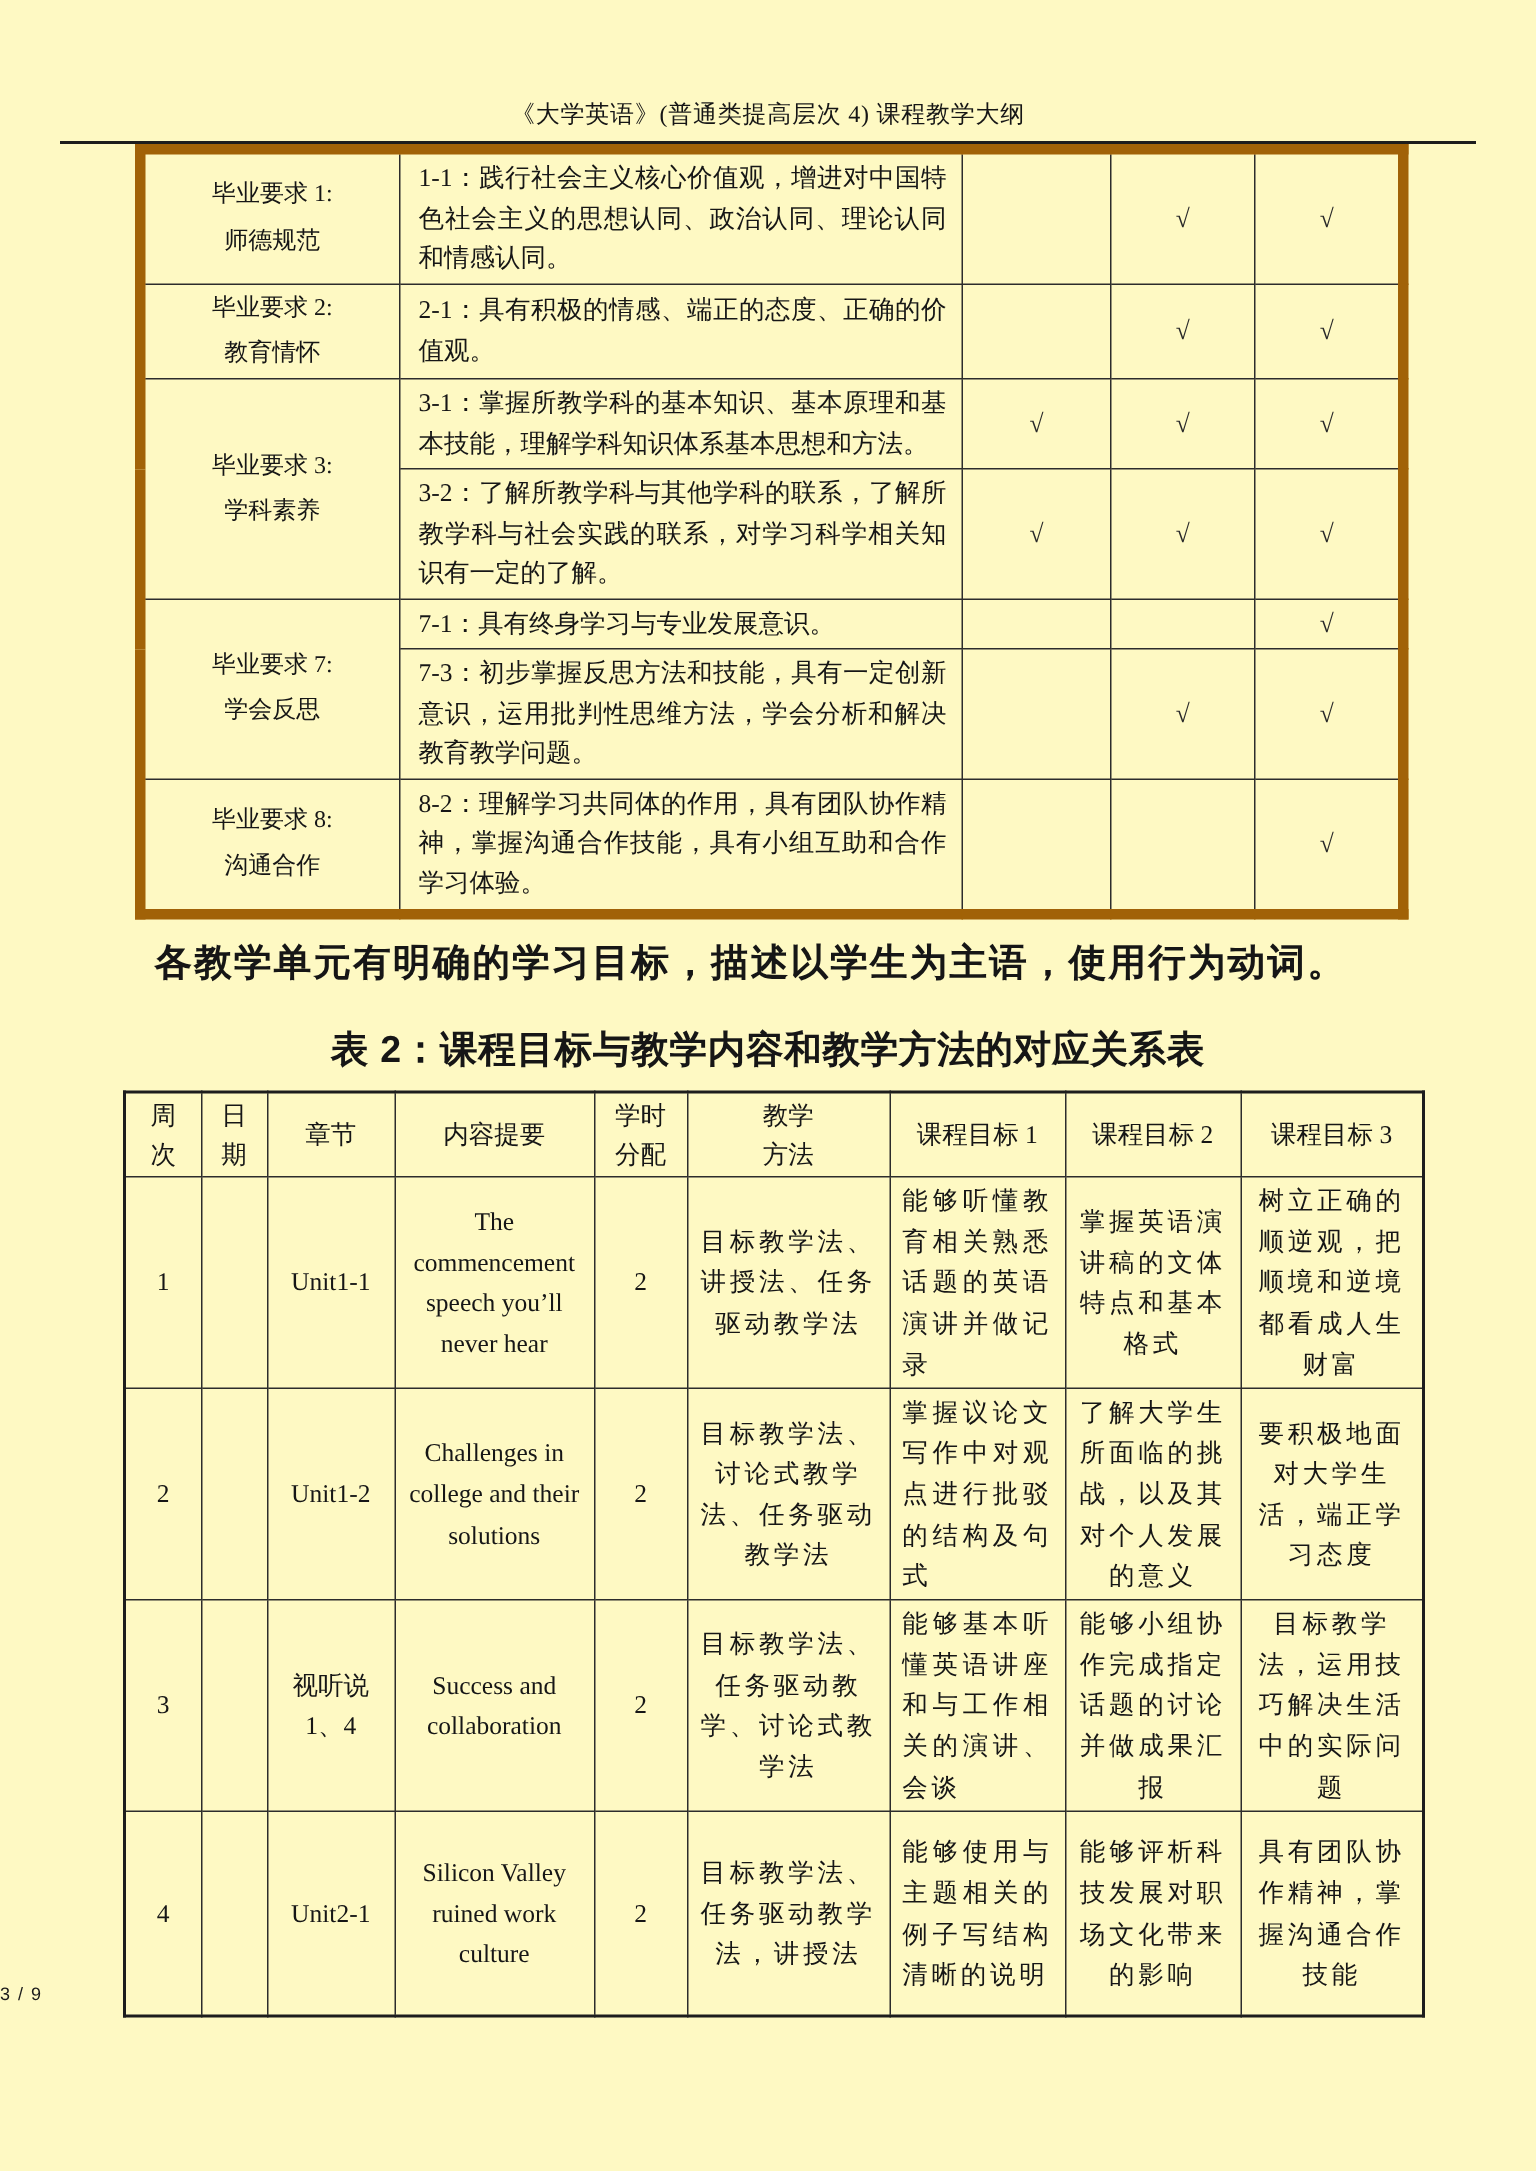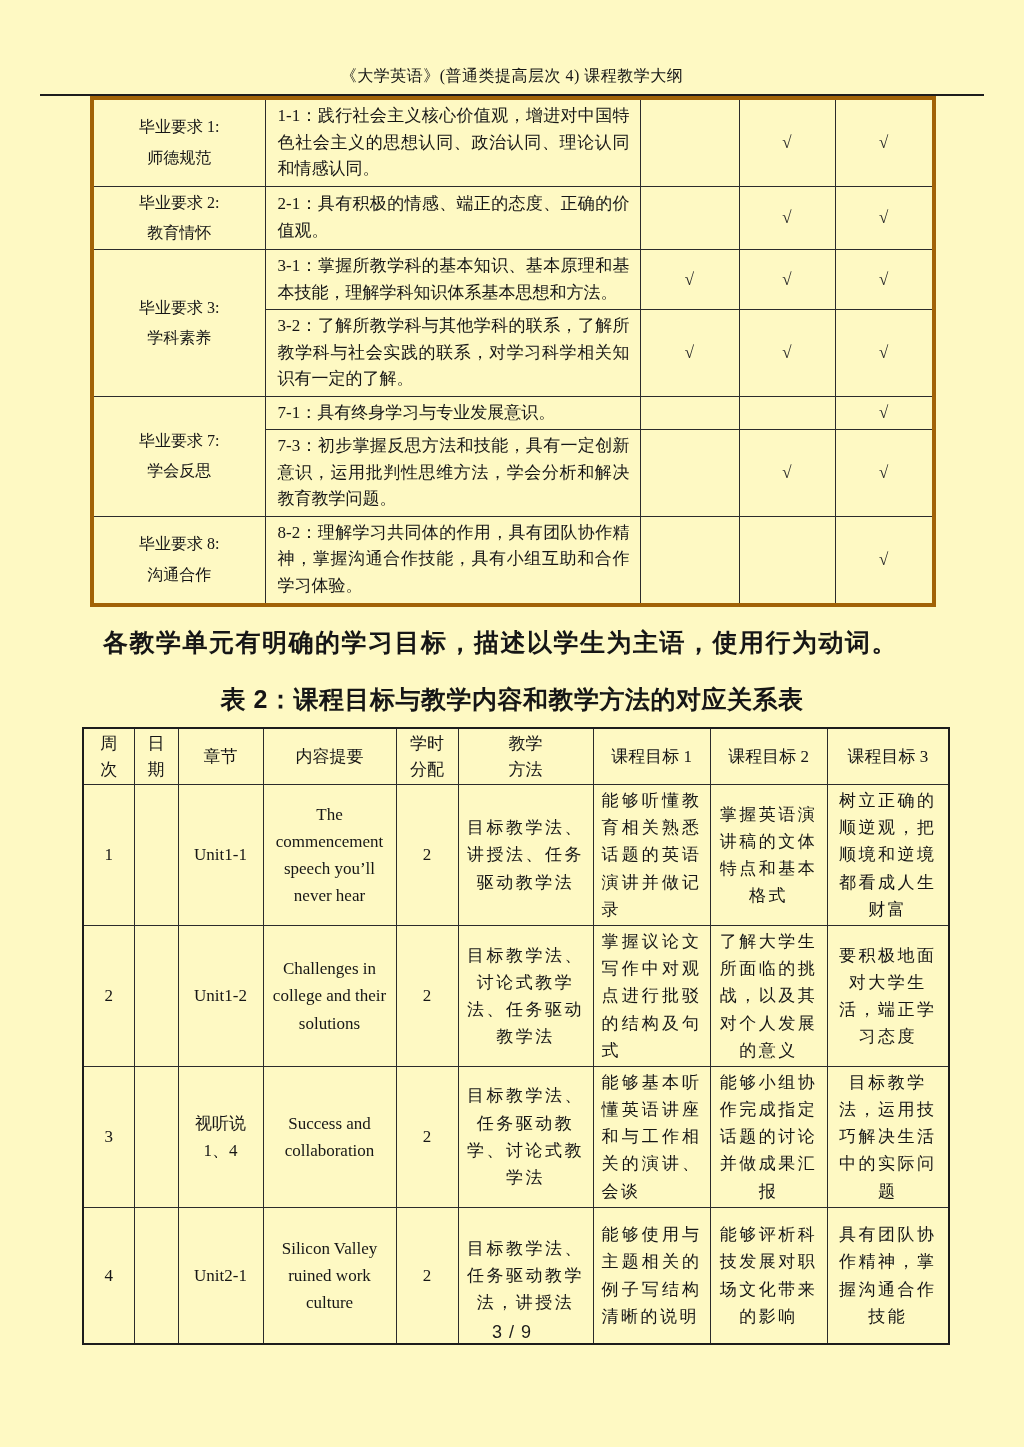--- a/index.html
+++ b/index.html
@@ -4,21 +4,21 @@
 <style>
   html,body{margin:0;padding:0;background:#ffffff;}
   .page{position:relative;width:1024px;height:1447px;background:#fef9c3;overflow:hidden;
         font-family:"Liberation Serif","DejaVu Serif",serif;color:#161616;}
 
   .doc-title{position:absolute;top:66px;left:0;width:100%;text-align:center;
              font-size:16px;letter-spacing:.5px;}
   .header-rule{position:absolute;top:94px;left:40px;width:944px;height:2px;background:#1d1d1d;}
 
   table{border-collapse:collapse;table-layout:fixed;}
-  .t1{position:absolute;top:96px;left:90px;width:842px;font-size:17px;border:4px solid #a16207;}
+  .t1{position:absolute;top:96px;left:90px;width:842px;font-size:17px;border:7px solid #a16207;}
   .t1 td{border:1px solid #2c2c2c;vertical-align:middle;overflow:hidden;}
   .t1 .lbl{text-align:center;font-size:16px;line-height:1.9;}
   .t1 .desc{padding:3px 10px 3px 12px;line-height:1.56;text-align:justify;text-justify:inter-character;}
   .t1 .mark{text-align:center;font-size:17px;color:#2a2a2a;}
 
   .sec{position:absolute;top:580px;left:103px;margin:0;font-size:27px;font-weight:700;
        letter-spacing:1.5px;font-family:"Liberation Sans","DejaVu Sans",sans-serif;}
   .intro{position:absolute;top:627px;left:103px;width:830px;margin:0;font-size:25px;
          letter-spacing:1.5px;line-height:1.3;font-weight:bold;}
   .caption{position:absolute;top:683px;left:0;width:100%;text-align:center;font-size:25px;
@@ -26,21 +26,21 @@
 
   .t2{position:absolute;top:727px;left:82px;width:866px;font-size:17px;border:2px solid #1d1d1d;}
   .t2 th,.t2 td{border:1px solid #2c2c2c;vertical-align:middle;text-align:center;
                 padding:2px 4px;overflow:hidden;}
   .t2 th{font-weight:normal;white-space:pre-line;line-height:1.5;}
   .t2 td.cn{line-height:1.6;letter-spacing:2.5px;}
   .t2 td.goal1{text-align:justify;text-justify:inter-character;padding:0 8px;}
   .t2 td.en{line-height:1.6;letter-spacing:0;}
   .t2 td.num{letter-spacing:0;}
 
-  .pageno{position:absolute;top:1322px;left:0;width:100%;text-align:center;font-size:18px;
+  .pageno{position:absolute;top:1322px;left:0;width:100%;font-size:12px;
           font-family:"Liberation Sans","DejaVu Sans",sans-serif;letter-spacing:1px;color:#1b1b1b;}
 </style>
 </head>
 <body>
 
 <div class="page">
 
   <div class="doc-title">《大学英语》(普通类提高层次 4) 课程教学大纲</div>
   <div class="header-rule"></div>
 

